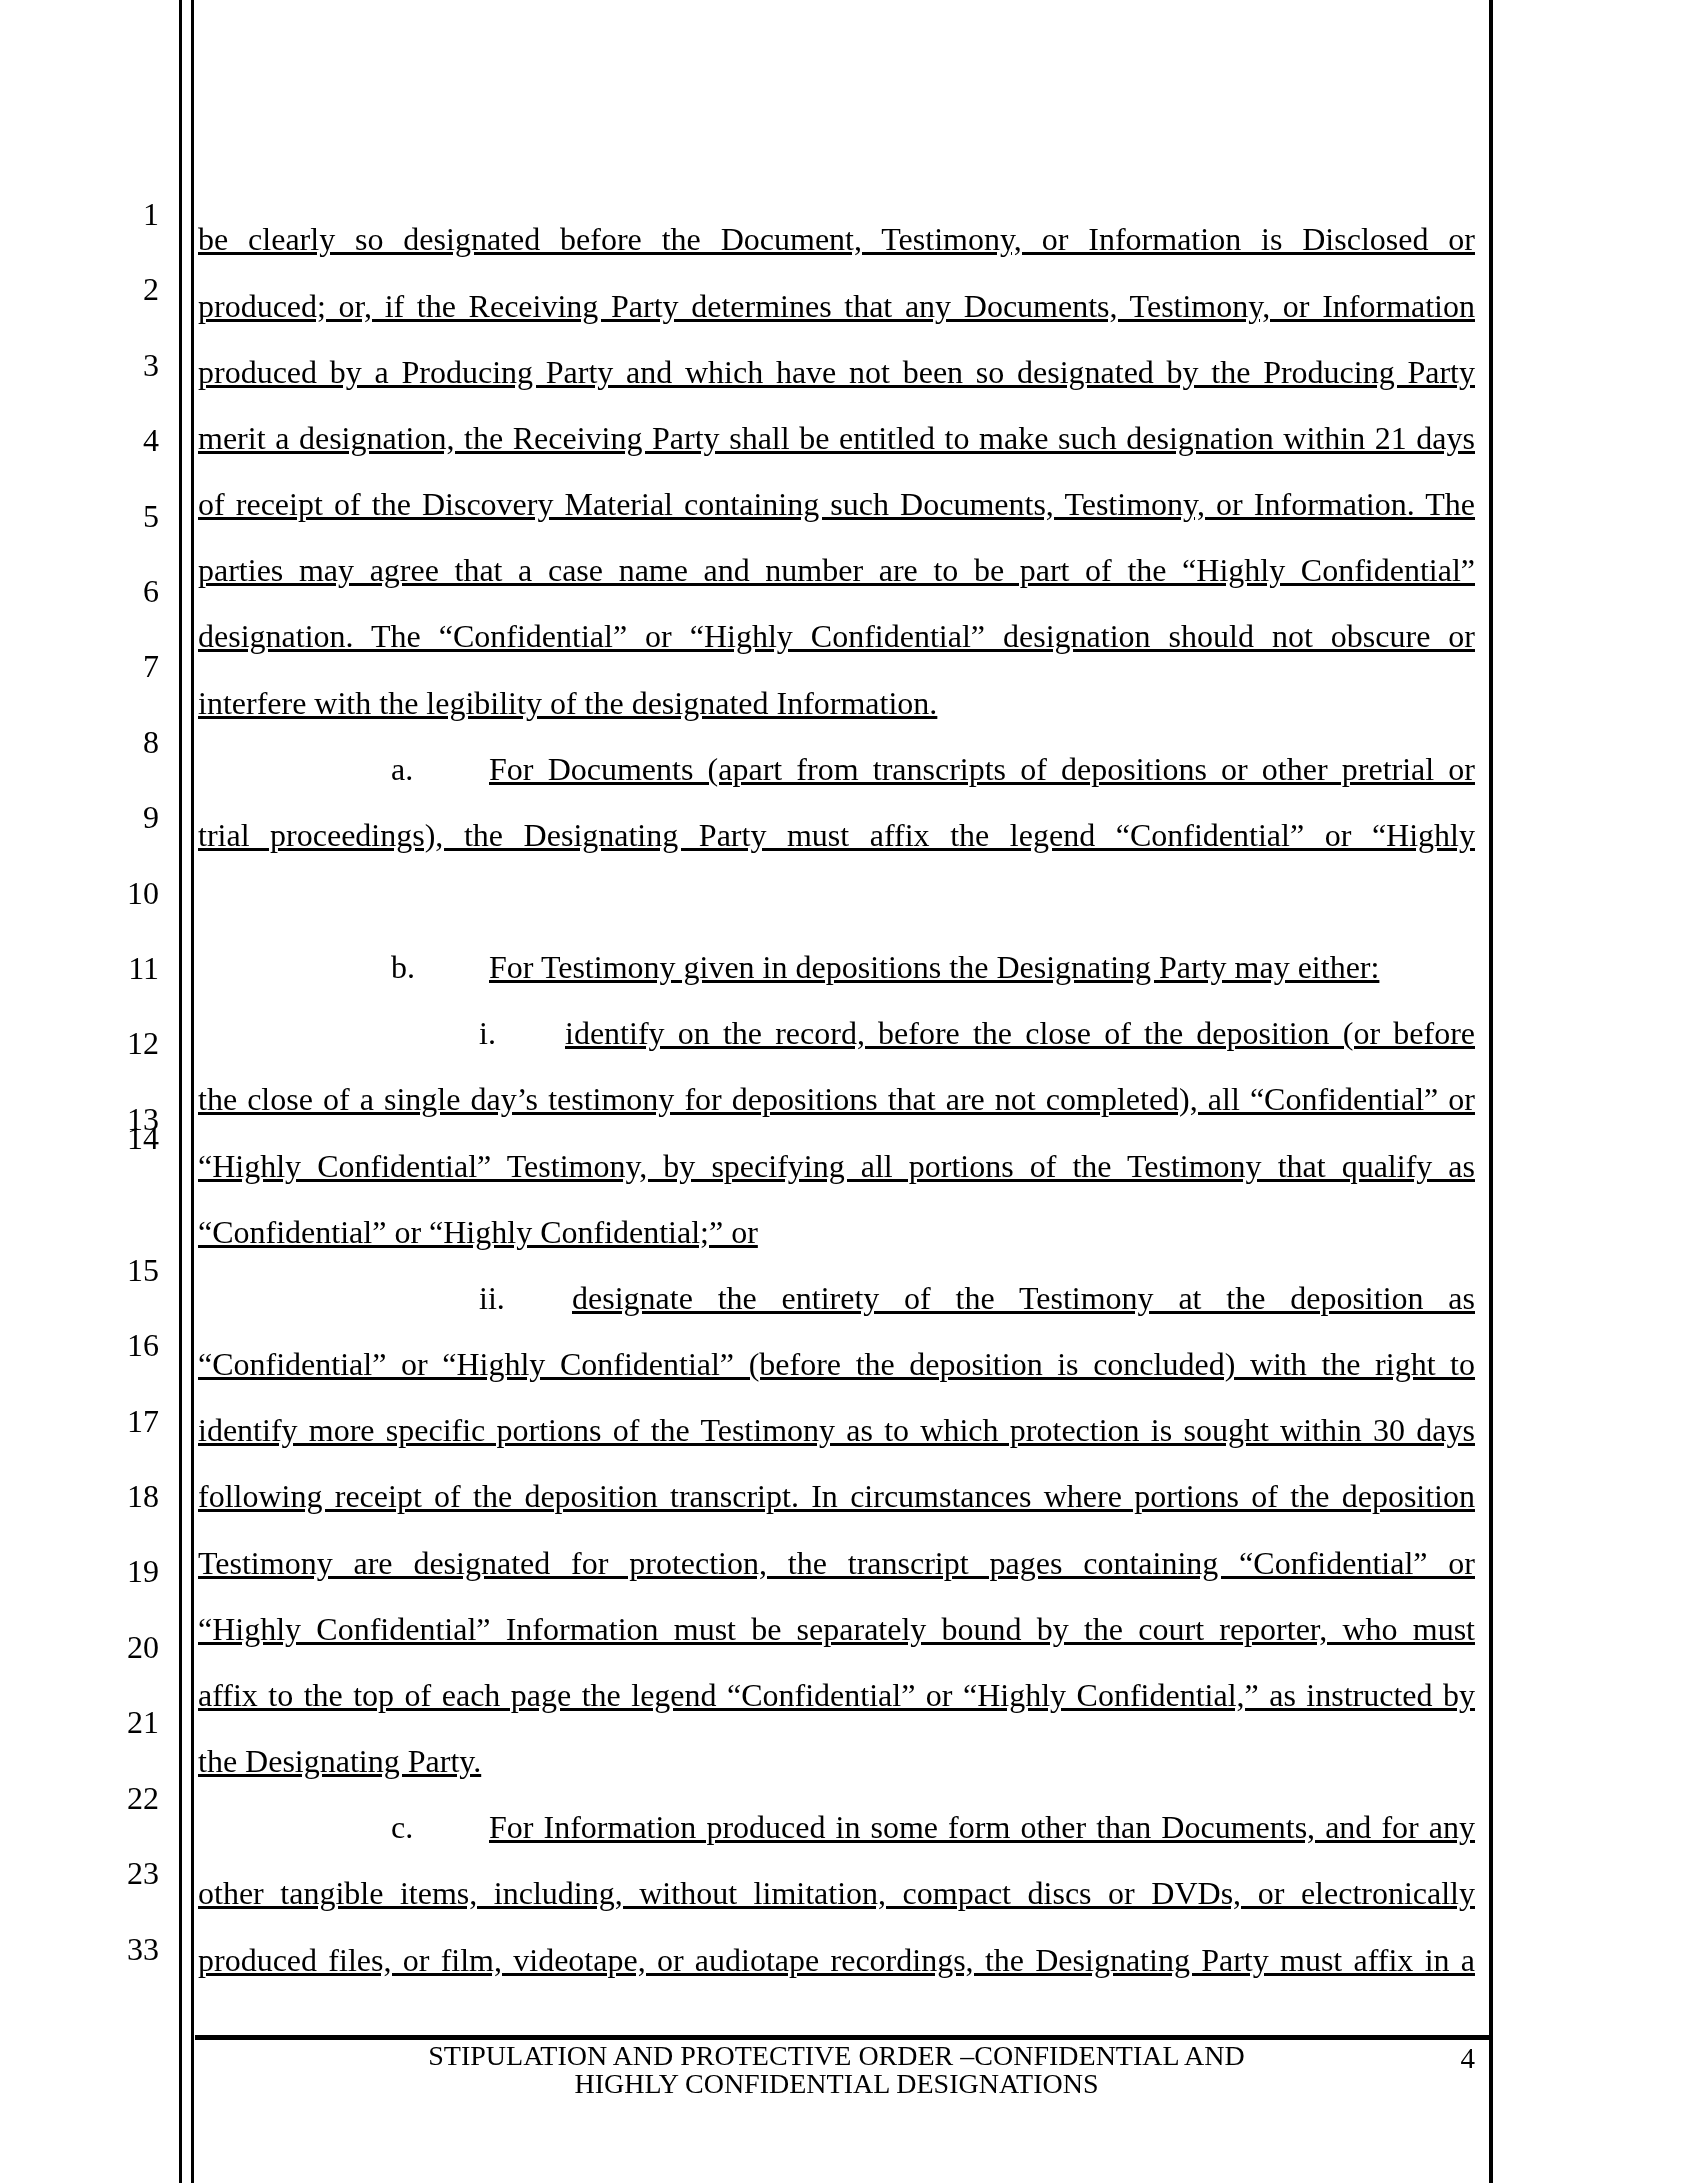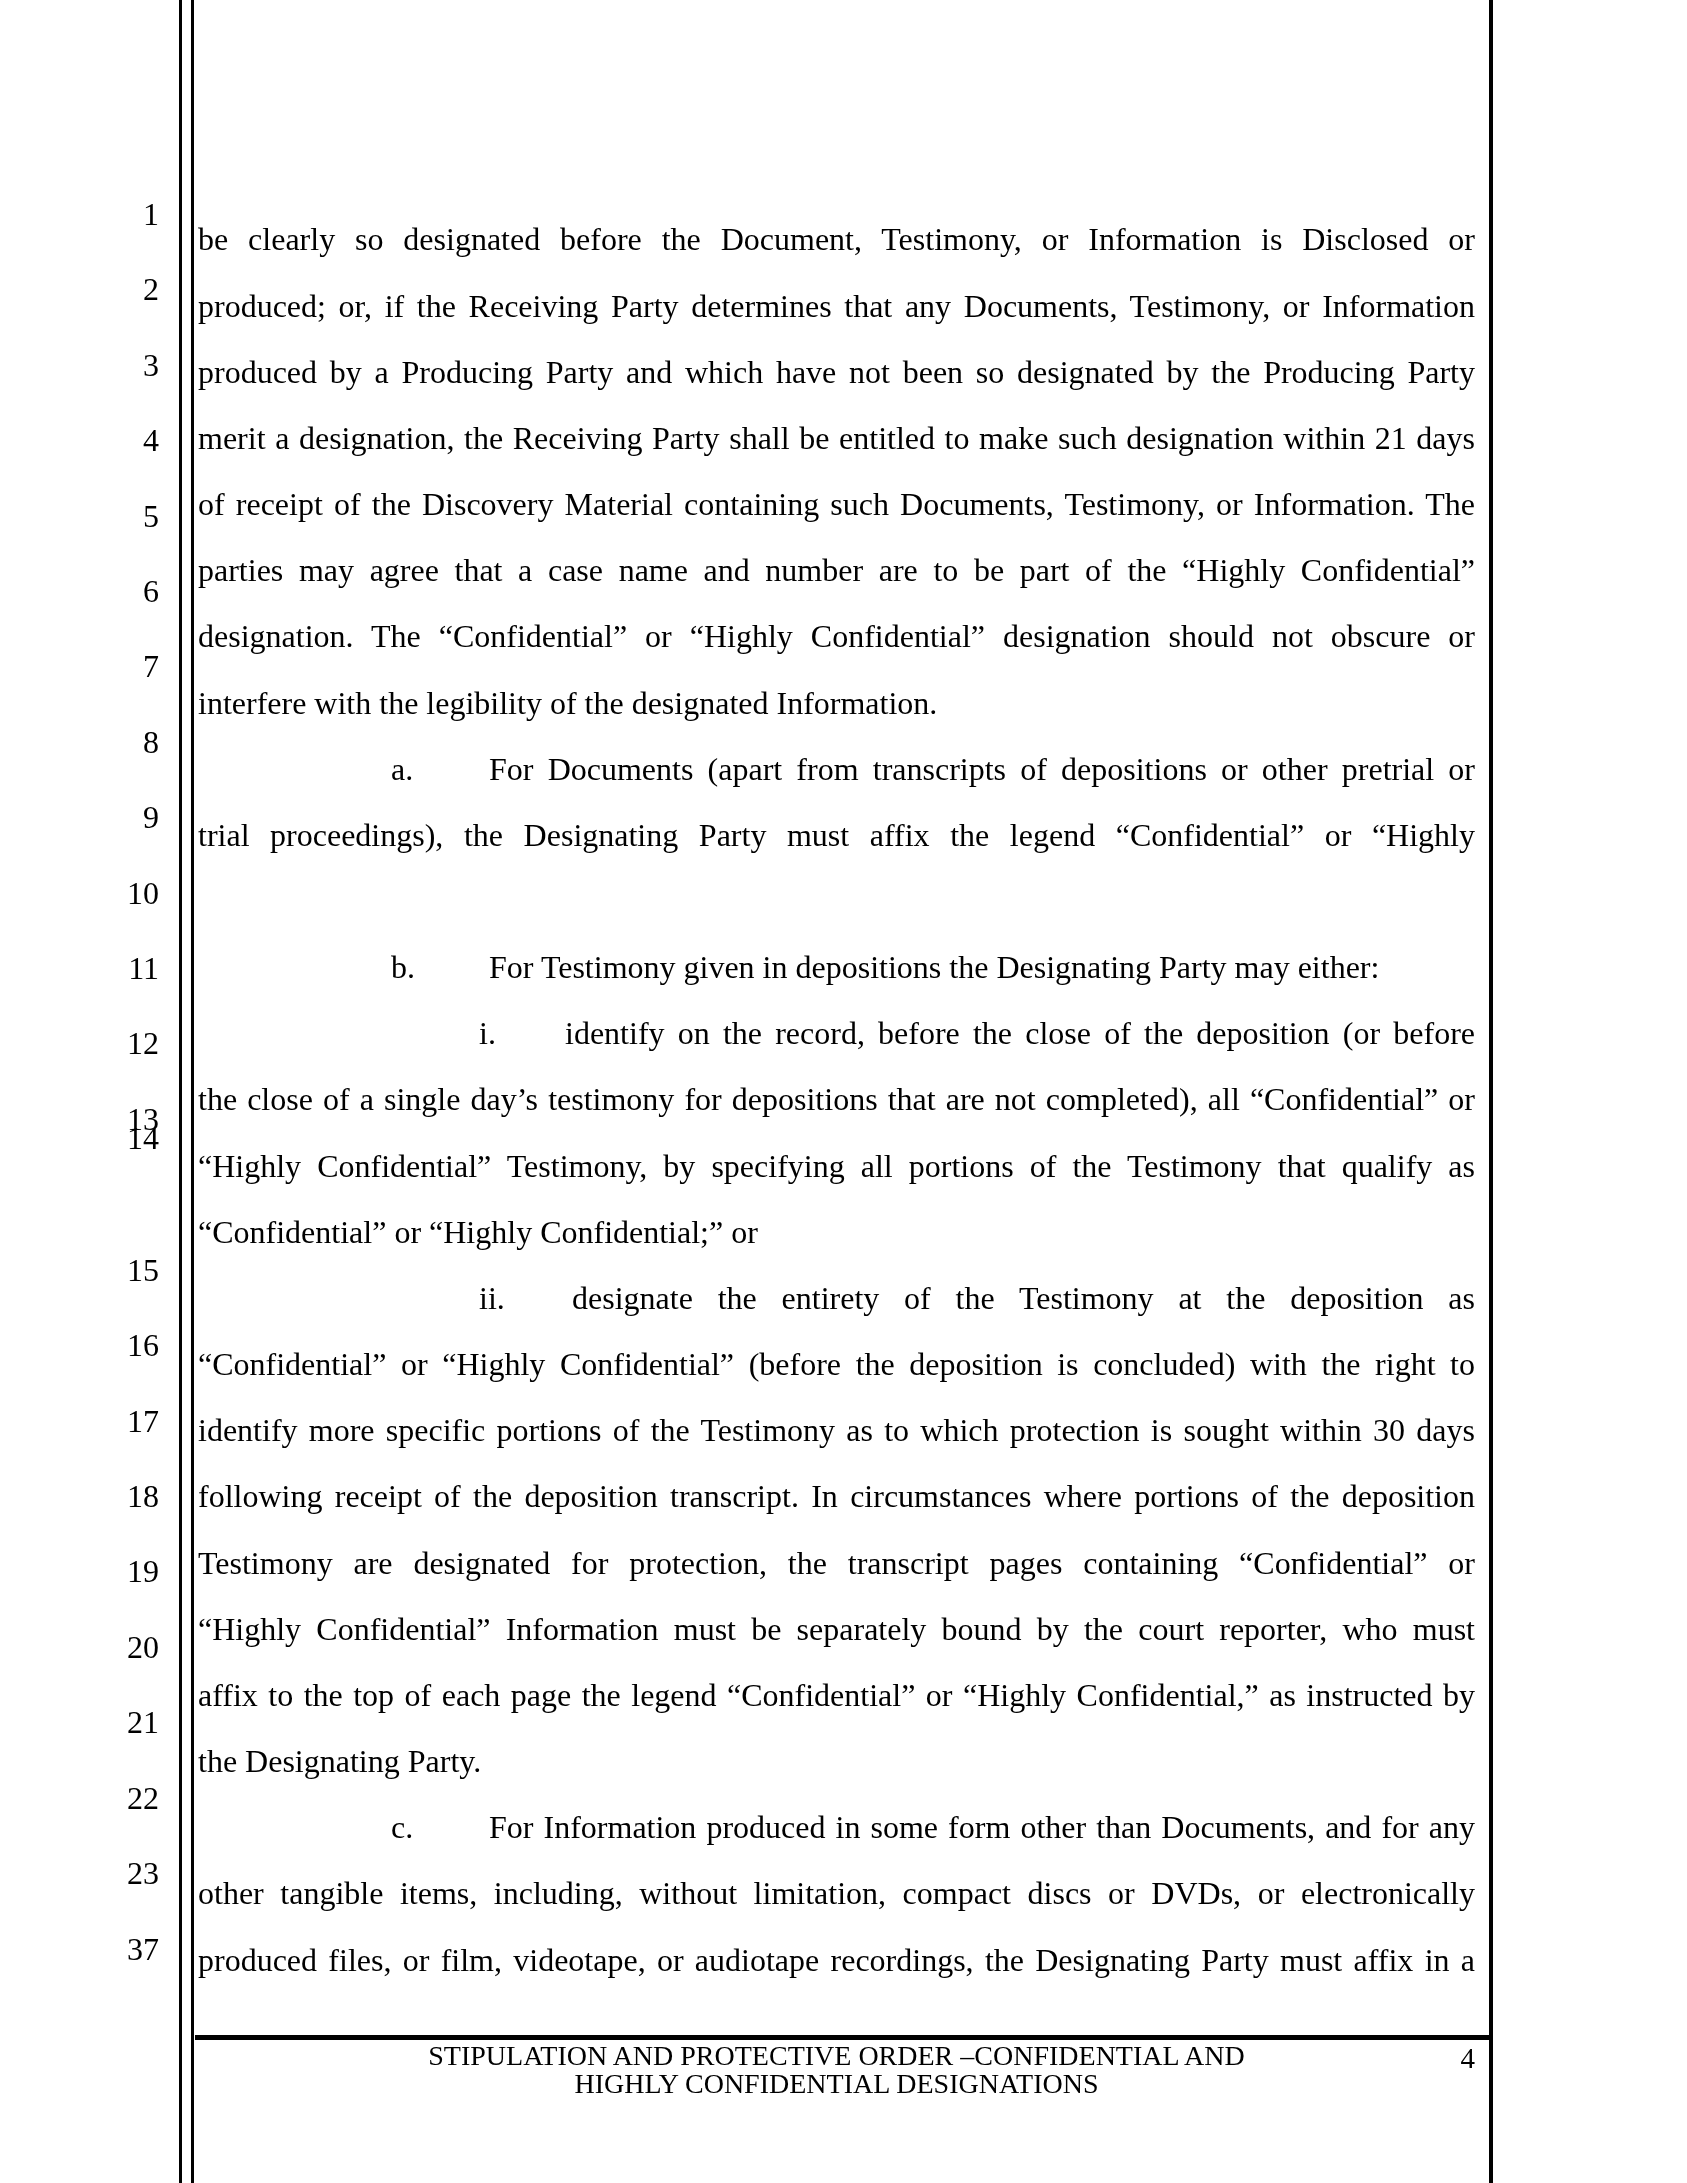--- a/index.html
+++ b/index.html
@@ -14,21 +14,21 @@
   .vrule.right      { left:1489px; width:4px; }
 
   .num {
     position:absolute; left:66px; width:93px; height:40px;
     text-align:right; font-size:32px; line-height:40px;
   }
 
   .bl { position:absolute; left:198px; width:1277px; height:66px; }
   .bl .txt {
     display:block; font-size:32px; line-height:66px;
-    text-align:justify; text-align-last:justify;
+    text-align:justify; text-align-last:justify;text-decoration:underline;
   }
   .bl.last .txt { text-align:left; text-align-last:auto; }
   .lab {
     position:absolute; top:0; font-size:32px; line-height:66px; left:193px;
   }
   .lab.roman { left:281px; }
   .ind-abc .txt { padding-left:291px; }
   .ind-i  .txt { padding-left:367px; }
   .ind-ii .txt { padding-left:374px; }
 
@@ -69,21 +69,21 @@
   <div class="num" style="top:1118px">14</div>
   <div class="num" style="top:1250px">15</div>
   <div class="num" style="top:1325px">16</div>
   <div class="num" style="top:1401px">17</div>
   <div class="num" style="top:1476px">18</div>
   <div class="num" style="top:1551px">19</div>
   <div class="num" style="top:1627px">20</div>
   <div class="num" style="top:1702px">21</div>
   <div class="num" style="top:1778px">22</div>
   <div class="num" style="top:1853px">23</div>
-  <div class="num" style="top:1929px">37</div>
+  <div class="num" style="top:1929px">33</div>
 
   <div class="bl" style="top:206px">
       <span class="txt">be clearly so designated before the Document, Testimony, or Information is Disclosed or</span>
     </div>
   <div class="bl" style="top:273px">
       <span class="txt">produced; or, if the Receiving Party determines that any Documents, Testimony, or Information</span>
     </div>
   <div class="bl" style="top:339px">
       <span class="txt">produced by a Producing Party and which have not been so designated by the Producing Party</span>
     </div>

